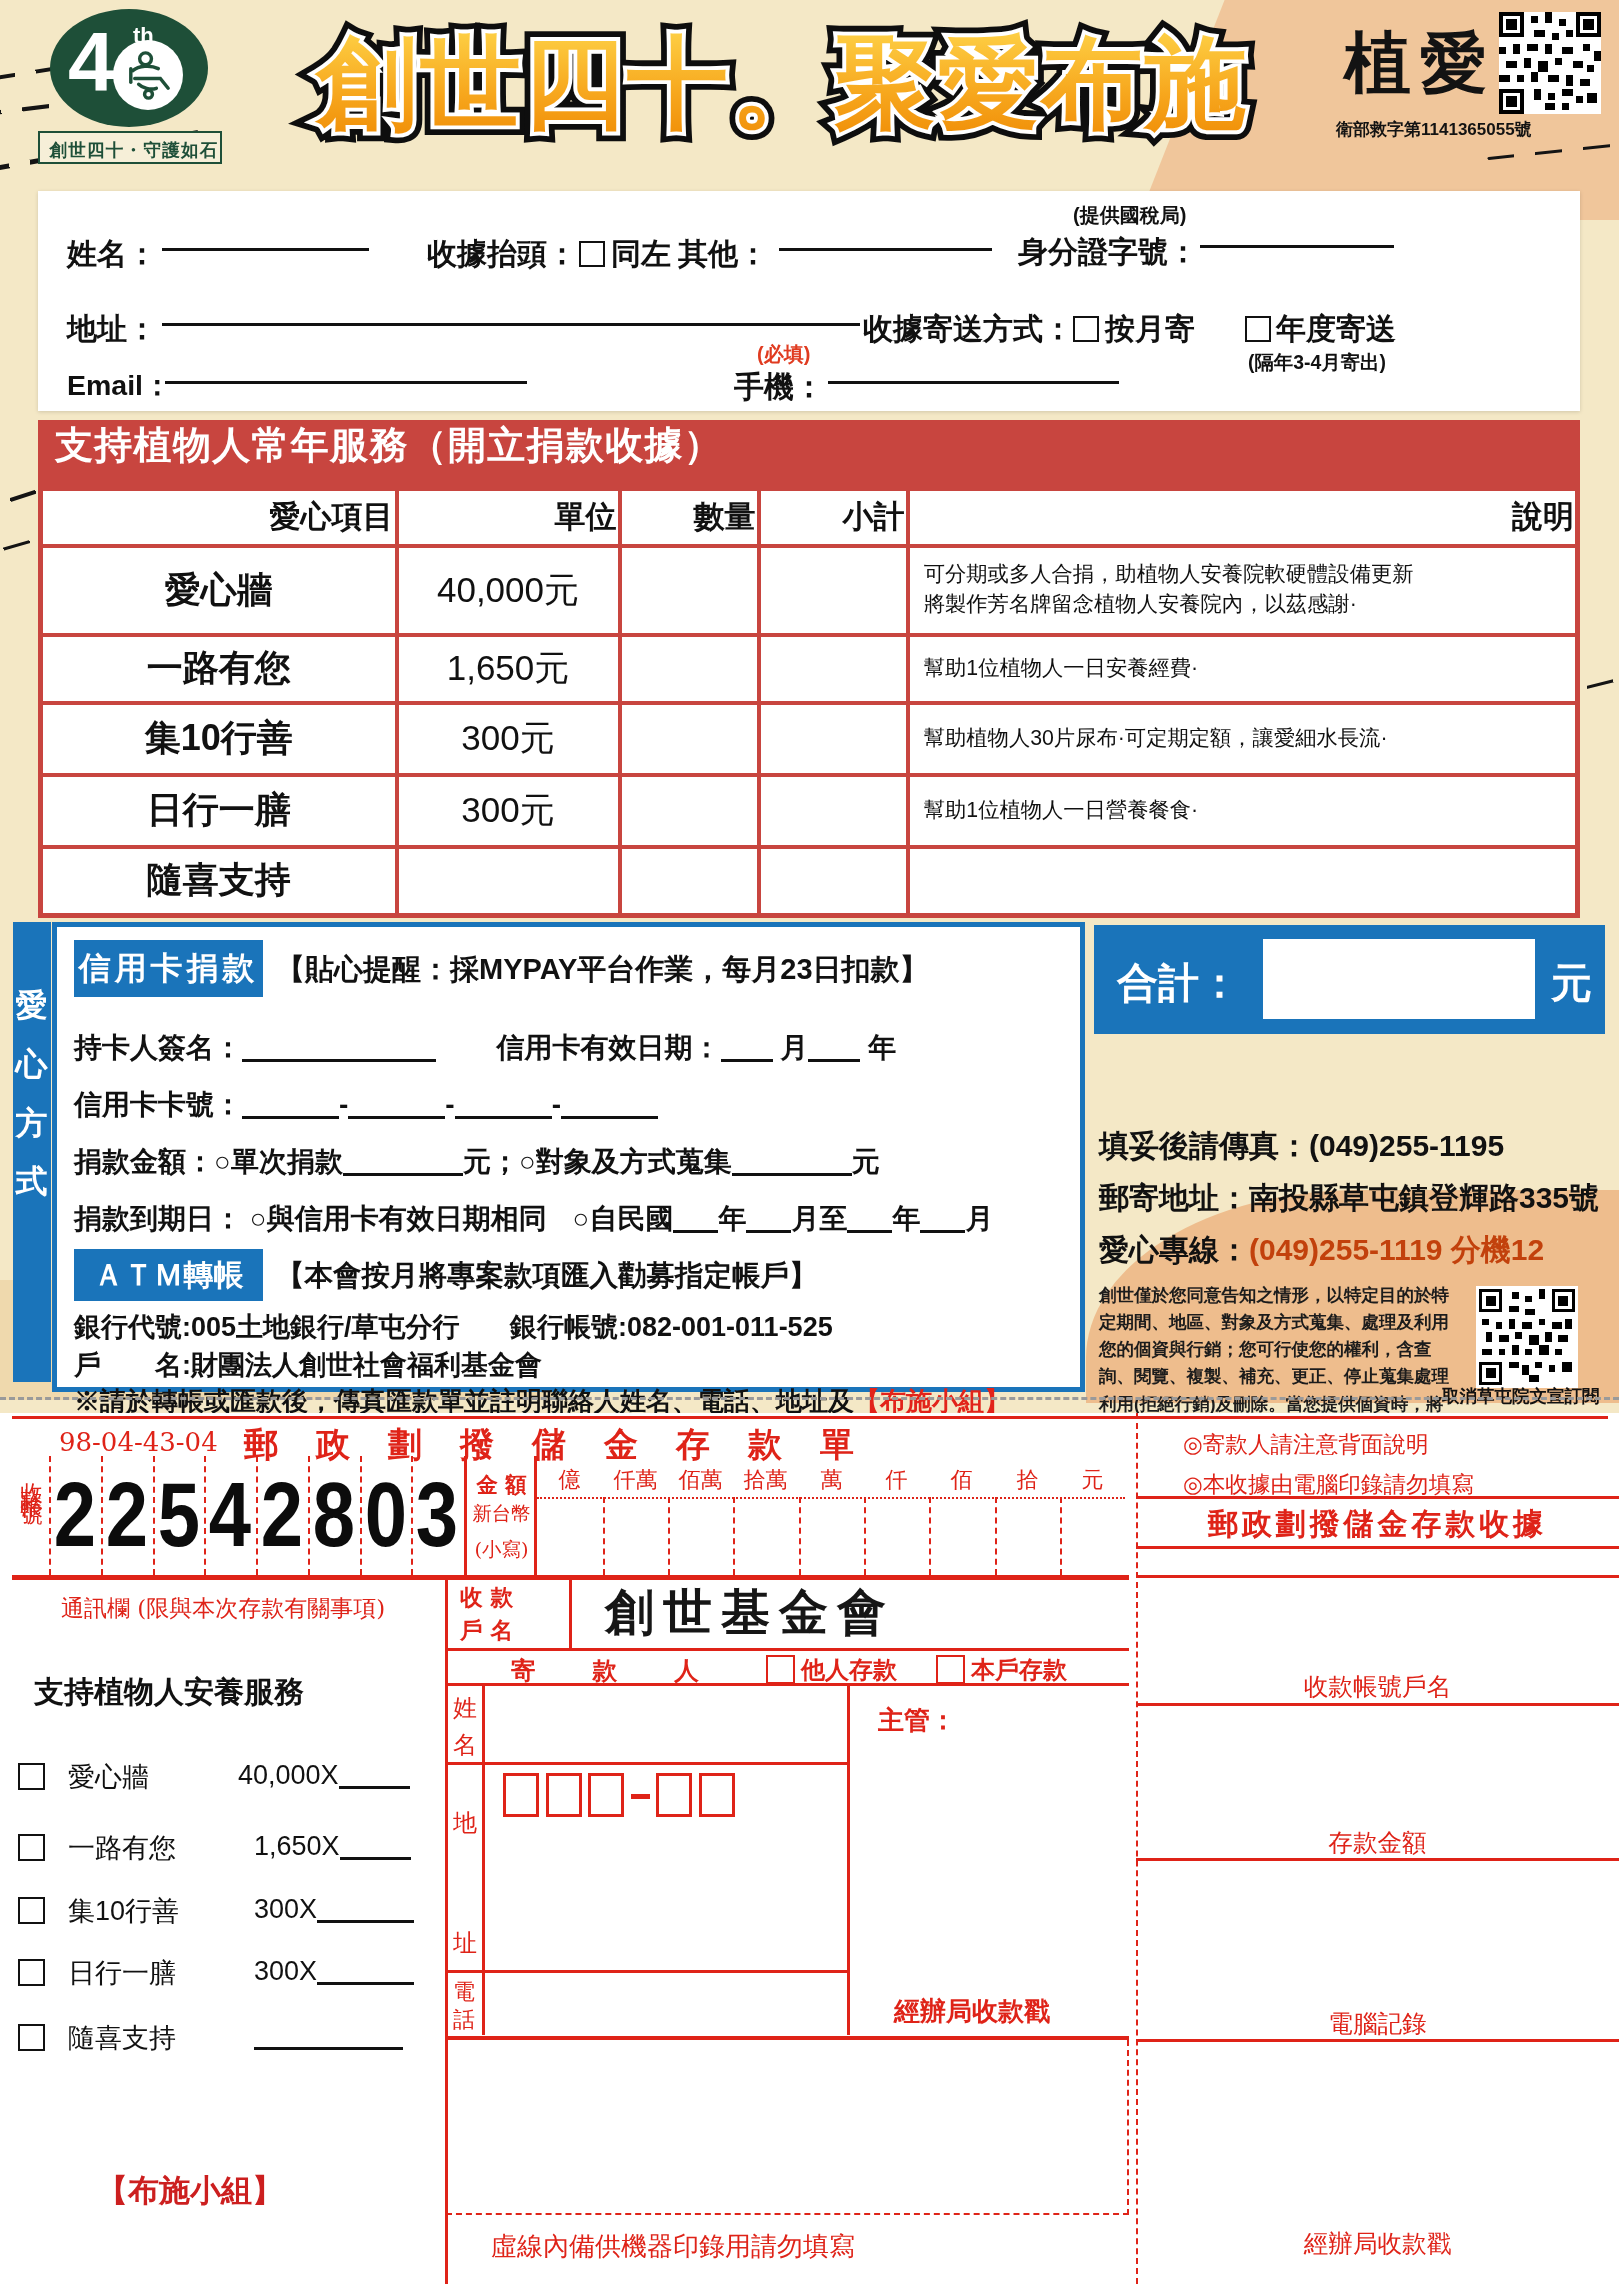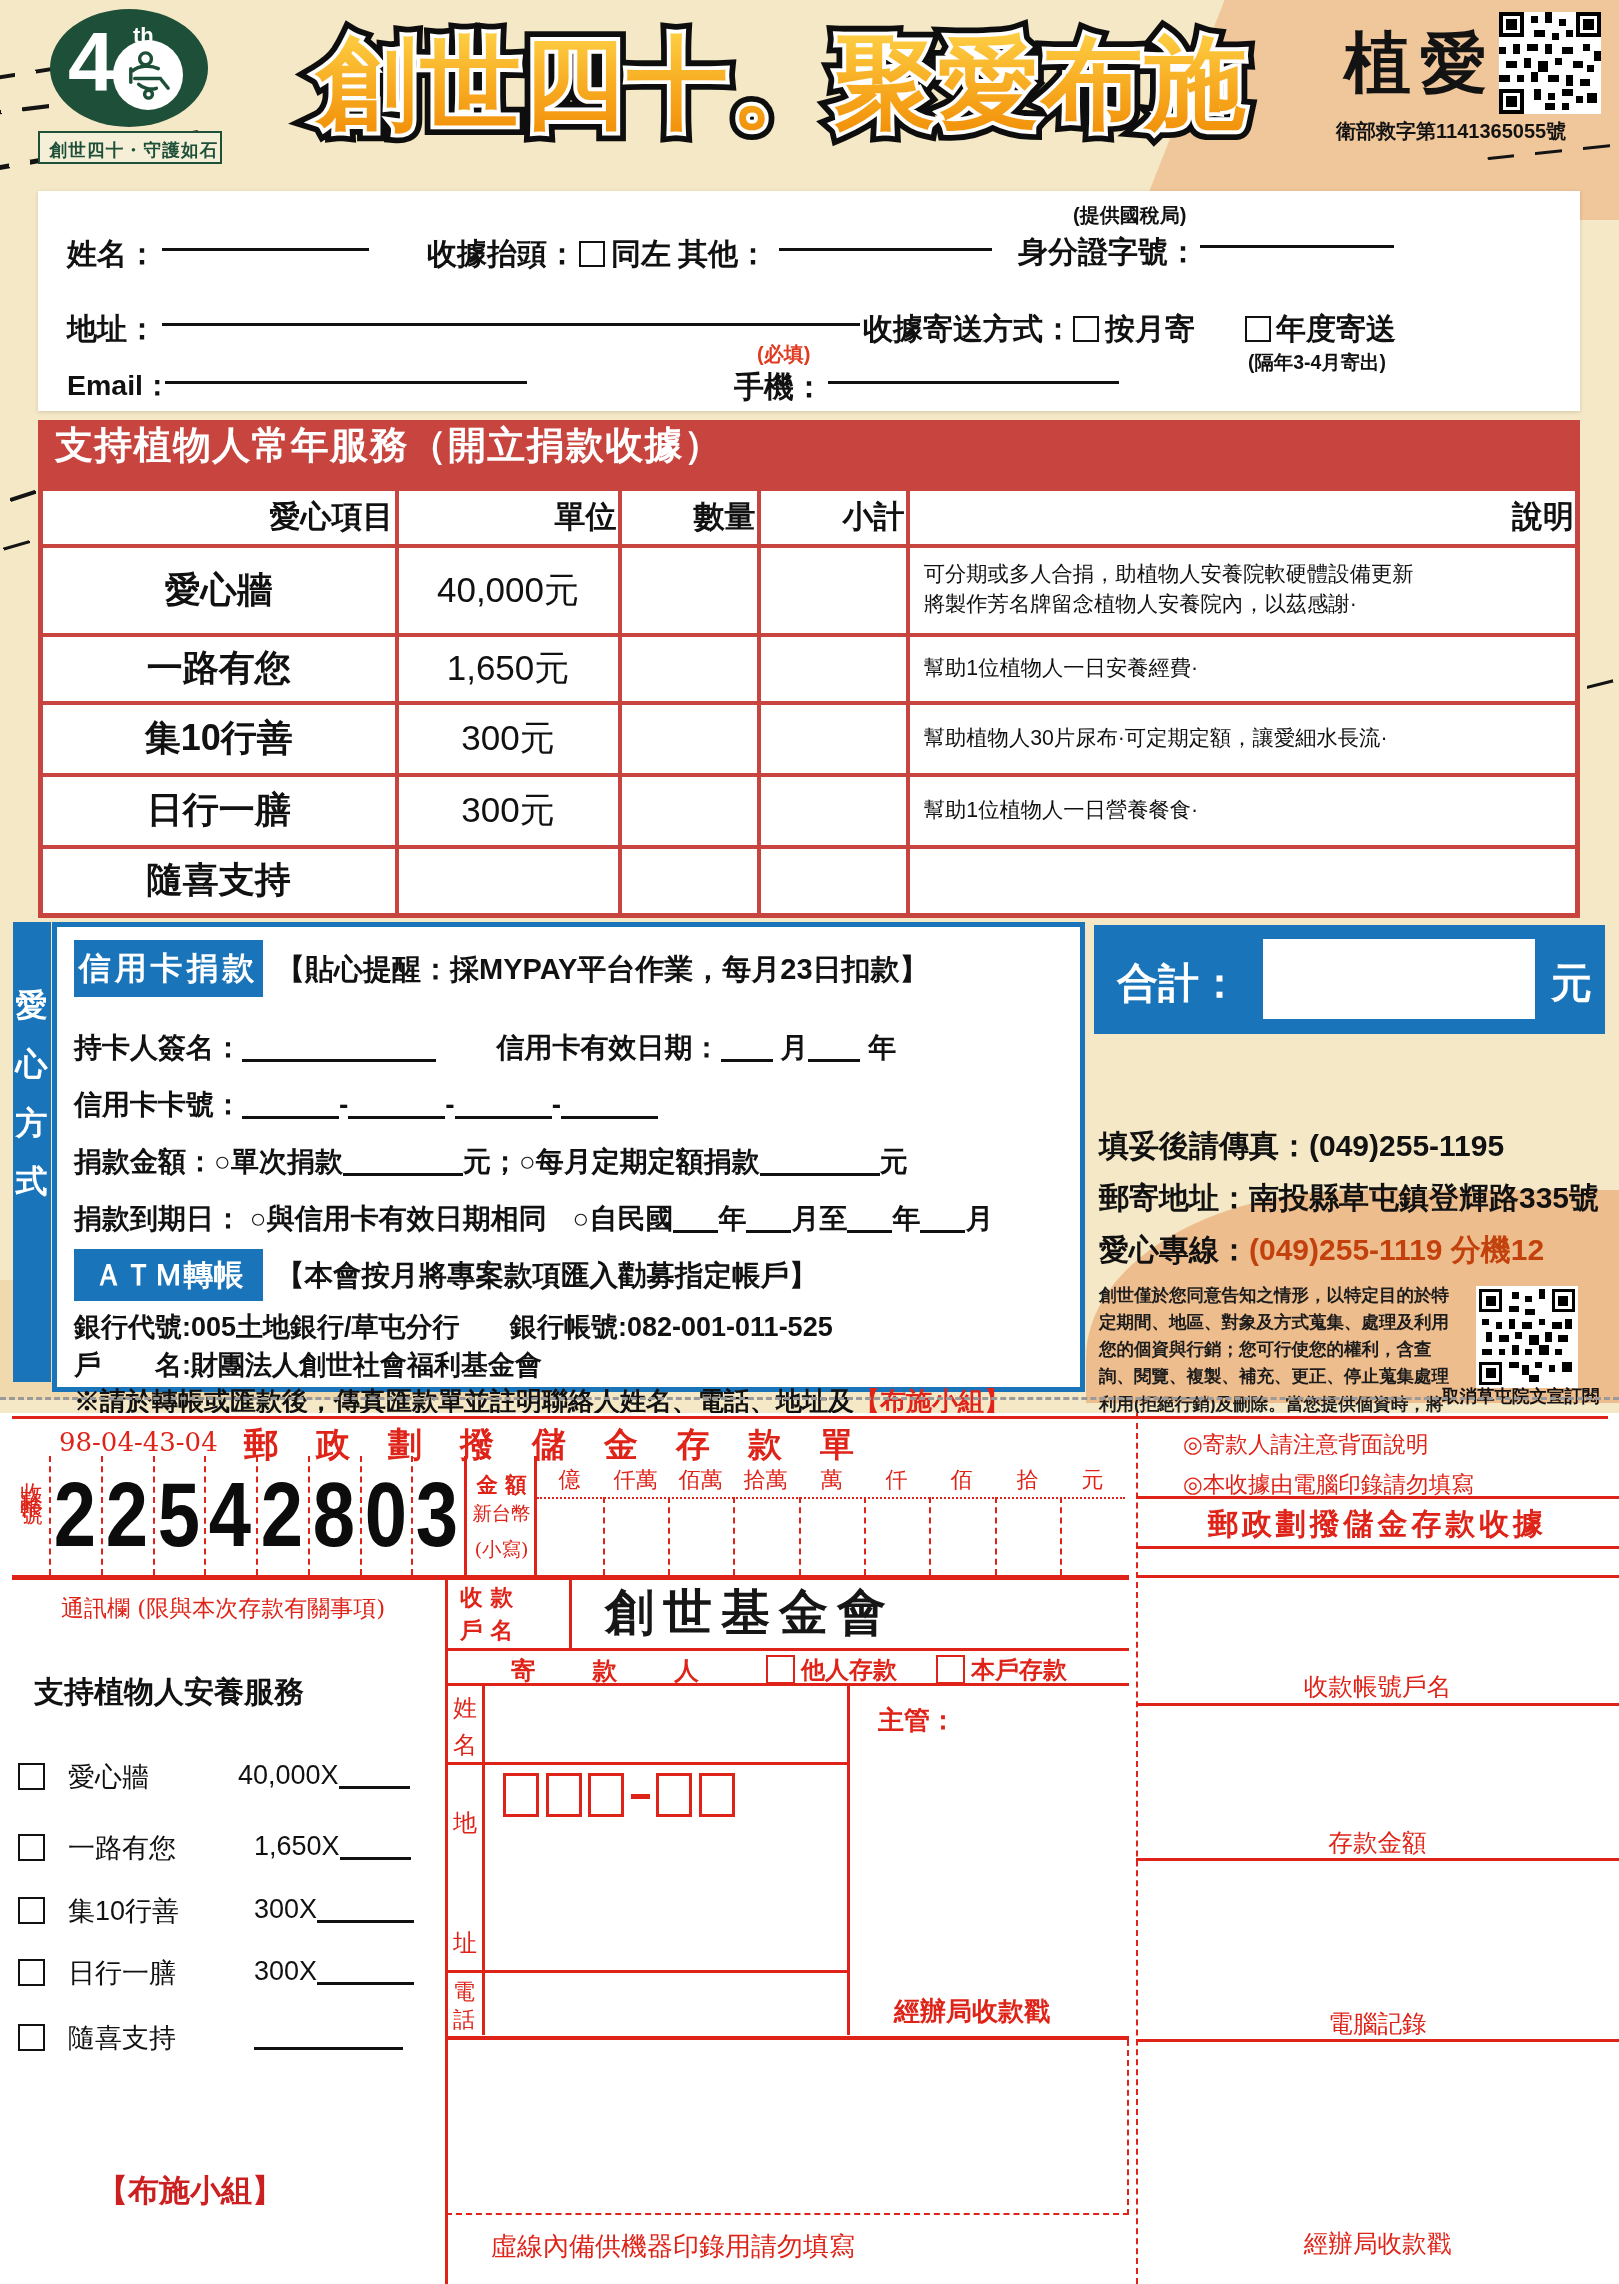--- a/index.html
+++ b/index.html
@@ -131,21 +131,21 @@
       <rect x="23" y="19" width="3" height="2"></rect>
         <rect x="10" y="22" width="2" height="3"></rect>
         <rect x="14" y="23" width="2" height="2"></rect>
       <rect x="18" y="22" width="3" height="2"></rect>
         <rect x="22" y="24" width="2" height="2"></rect>
         <rect x="25" y="23" width="3" height="3"></rect>
       <rect x="13" y="26" width="3" height="2"></rect>
         <rect x="18" y="26" width="2" height="2"></rect>
     </g>
   </svg>
-  <div class="a" style="left:1336px;top:118px;font-size:20px;font-weight:800;color:#131313;">衛部救字第1141365055號</div>
+  <div class="a" style="left:1336px;top:118px;font-size:17px;font-weight:800;color:#131313;">衛部救字第1141365055號</div>
 
   <div class="a" style="left:38px;top:191px;width:1542px;height:220px;background:#fff;box-shadow:0 1.3px 3.9px rgba(0,0,0,.15);"></div>
 
   <span class="a nowrap" style="left:67px;top:234px;font-size:30px;font-weight:600;">姓名：</span>
   <span class="a blank" style="left:162px;top:238px;width:207px;"></span>
   <span class="a nowrap" style="left:427px;top:234px;font-size:30px;font-weight:600;">收據抬頭：</span>
   <span class="a cb" style="left:579px;top:241px;"></span>
   <span class="a nowrap" style="left:611px;top:234px;font-size:30px;font-weight:600;">同左</span>
   <span class="a nowrap" style="left:678px;top:234px;font-size:30px;font-weight:600;">其他：</span>
   <span class="a blank" style="left:779px;top:238px;width:213px;"></span>
@@ -243,21 +243,21 @@
       <span>信用卡有效日期：</span><span class="blank" style="width:52px;"></span>
       <span>月</span><span class="blank" style="width:52px;"></span>
       <span>年</span>
     </div>
 
     <div class="payline" style="left:17px;top:159px;">
       <span>信用卡卡號：</span><span class="blank" style="width:97px;"></span>-<span class="blank" style="width:97px;"></span>-<span class="blank" style="width:97px;"></span>-<span class="blank" style="width:97px;"></span>
     </div>
 
     <div class="payline" style="left:17px;top:216px;">
-      <span>捐款金額：</span><span>○單次捐款</span><span class="blank" style="width:120px;"></span><span>元；</span><span>○每月定期定額捐款</span><span class="blank" style="width:120px;"></span><span>元</span>
+      <span>捐款金額：</span><span>○單次捐款</span><span class="blank" style="width:120px;"></span><span>元；</span><span>○對象及方式蒐集</span><span class="blank" style="width:120px;"></span><span>元</span>
     </div>
 
     <div class="payline" style="left:17px;top:273px;">
       <span>捐款到期日：</span>
       <span>○與信用卡有效日期相同</span>
       <span style="display:inline-block;width:10.3px;"></span>
       <span>○自民國</span><span class="blank" style="width:45px;"></span><span>年</span><span class="blank" style="width:45px;"></span><span>月至</span><span class="blank" style="width:45px;"></span><span>年</span><span class="blank" style="width:45px;"></span><span>月</span>
     </div>
 
     <div class="chip" style="left:17px;top:322px;width:189px;height:52px;line-height:52px;font-size:30px;font-weight:700;">

